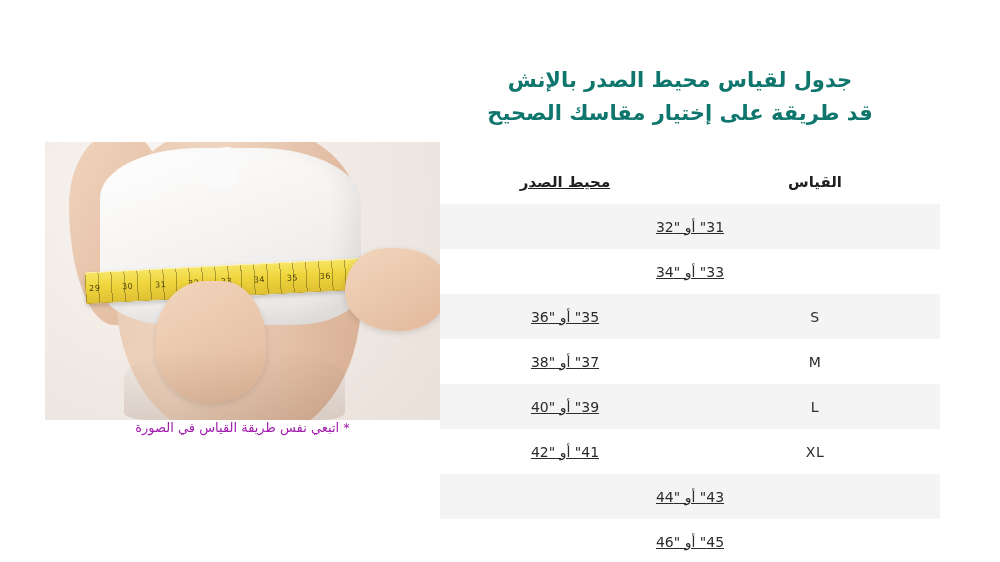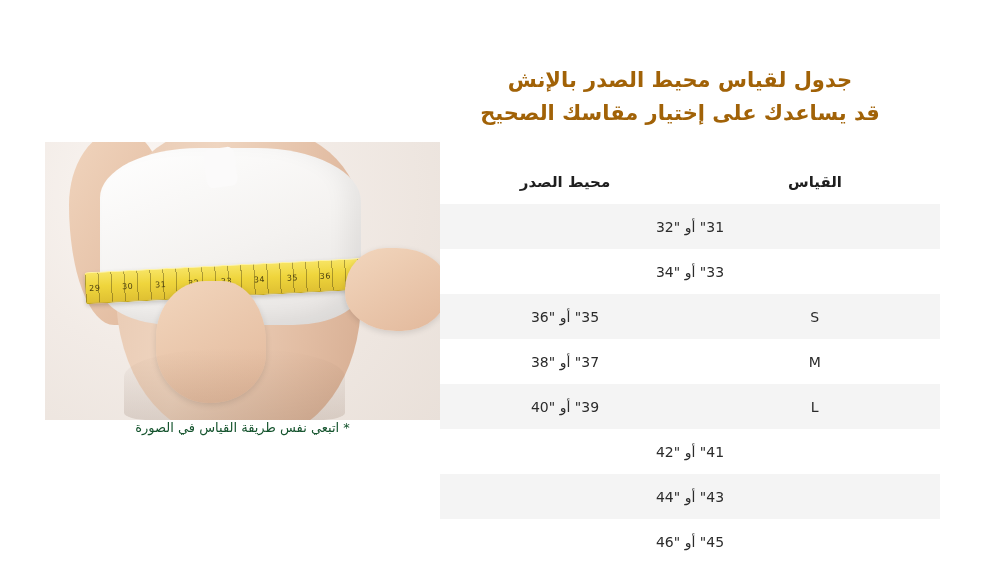--- a/index.html
+++ b/index.html
@@ -151,37 +151,37 @@
     border-radius: 40% 50% 45% 50% / 50% 45% 50% 45%;
   }
 
   .photo-caption {
     position: absolute;
     left: 45px;
     top: 420px;
     width: 395px;
     text-align: center;
     font-size: 13px;
-    color: #14532d;
+    color: #a21caf;
     direction: rtl;
   }
 
   
   .heading {
     position: absolute;
     right: 60px;
     top: 64px;
     width: 520px;
     text-align: center;
     direction: rtl;
   }
   .heading .line {
     font-size: 21px;
     font-weight: bold;
-    color: #a16207;
+    color: #0f766e;
     line-height: 1.55;
     letter-spacing: 0;
   }
 
   .table {
     position: absolute;
     right: 60px;
     top: 160px;
     width: 500px;
     direction: rtl;
@@ -211,20 +211,21 @@
     font-size: 14px;
     color: #2b2b2b;
     direction: rtl;
   }
   .cell.size {
     letter-spacing: 0.5px;
   }
   .cell.chest {
     direction: rtl;
     unicode-bidi: isolate;
+    text-decoration: underline;
   }
 </style>
 </head>
 <body>
 
 <div class="photo-wrap">
   <div class="photo">
     <div class="arm-left"></div>
     <div class="torso"></div>
     <div class="top-garment">
@@ -249,21 +250,21 @@
     <div class="hand hand-lower"></div>
     <div class="hand hand-right"></div>
     <div class="shadow-under"></div>
   </div>
 </div>
 
 <div class="photo-caption">* اتبعي نفس طريقة القياس في الصورة</div>
 
 <div class="heading">
   <div class="line">جدول لقياس محيط الصدر بالإنش</div>
-  <div class="line">قد يساعدك على إختيار مقاسك الصحيح</div>
+  <div class="line">قد طريقة على إختيار مقاسك الصحيح</div>
 </div>
 
 <div class="table">
 
   <div class="thead-row">
     <div class="cell size">القياس</div>
     <div class="cell chest">محيط الصدر</div>
   </div>
 
   <div class="row alt">
@@ -278,20 +279,21 @@
   </div>
   <div class="row">
     <div class="cell size">M</div>
     <div class="cell chest">37" أو "38</div>
   </div>
   <div class="row alt">
     <div class="cell size">L</div>
     <div class="cell chest">39" أو "40</div>
   </div>
   <div class="row">
+    <div class="cell size">XL</div>
     <div class="cell chest">41" أو "42</div>
   </div>
   <div class="row alt">
     <div class="cell chest">43" أو "44</div>
   </div>
   <div class="row">
     <div class="cell chest">45" أو "46</div>
   </div>
 
 </div>

